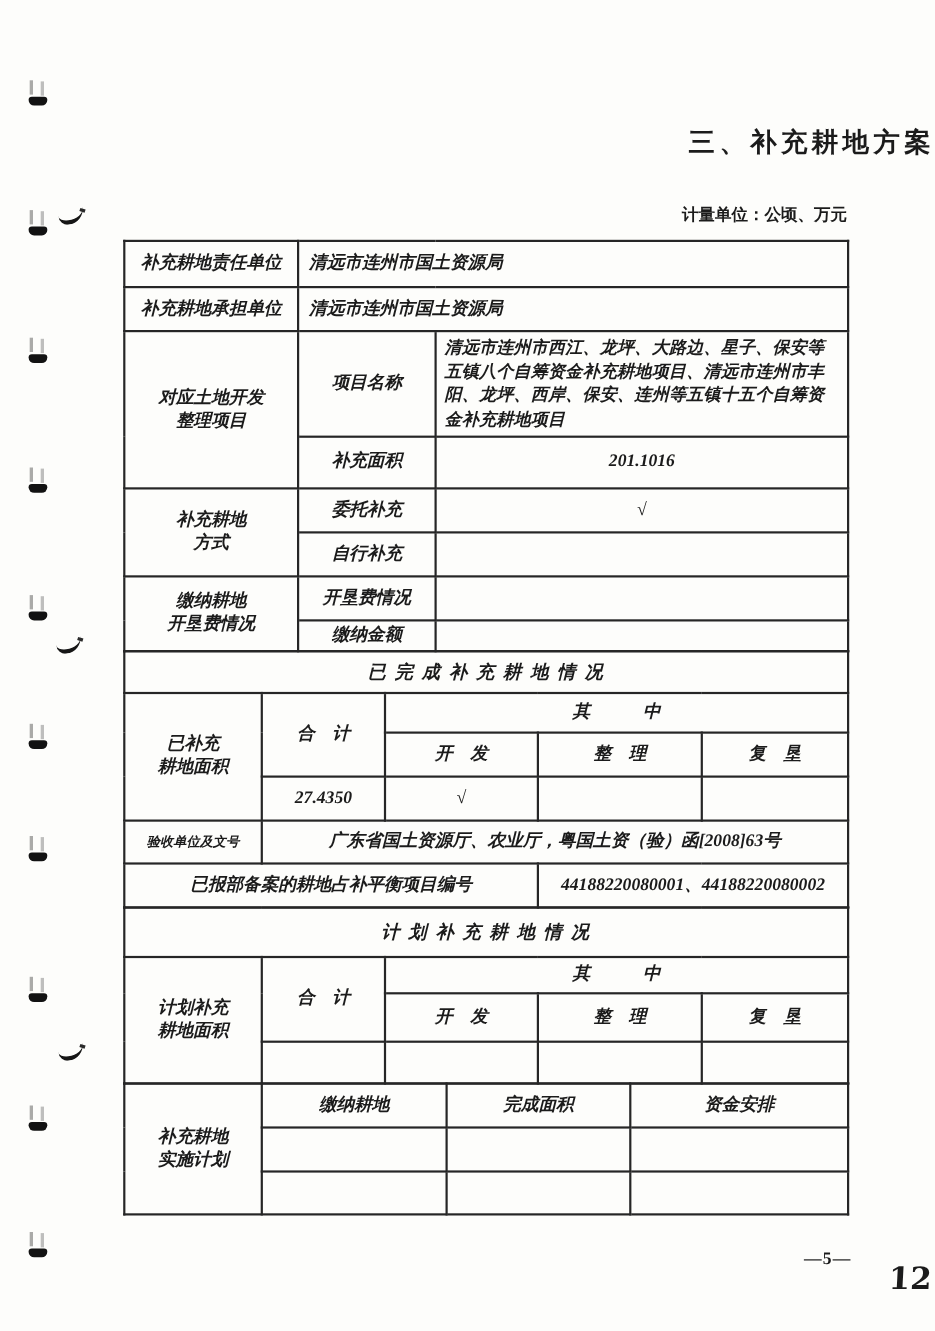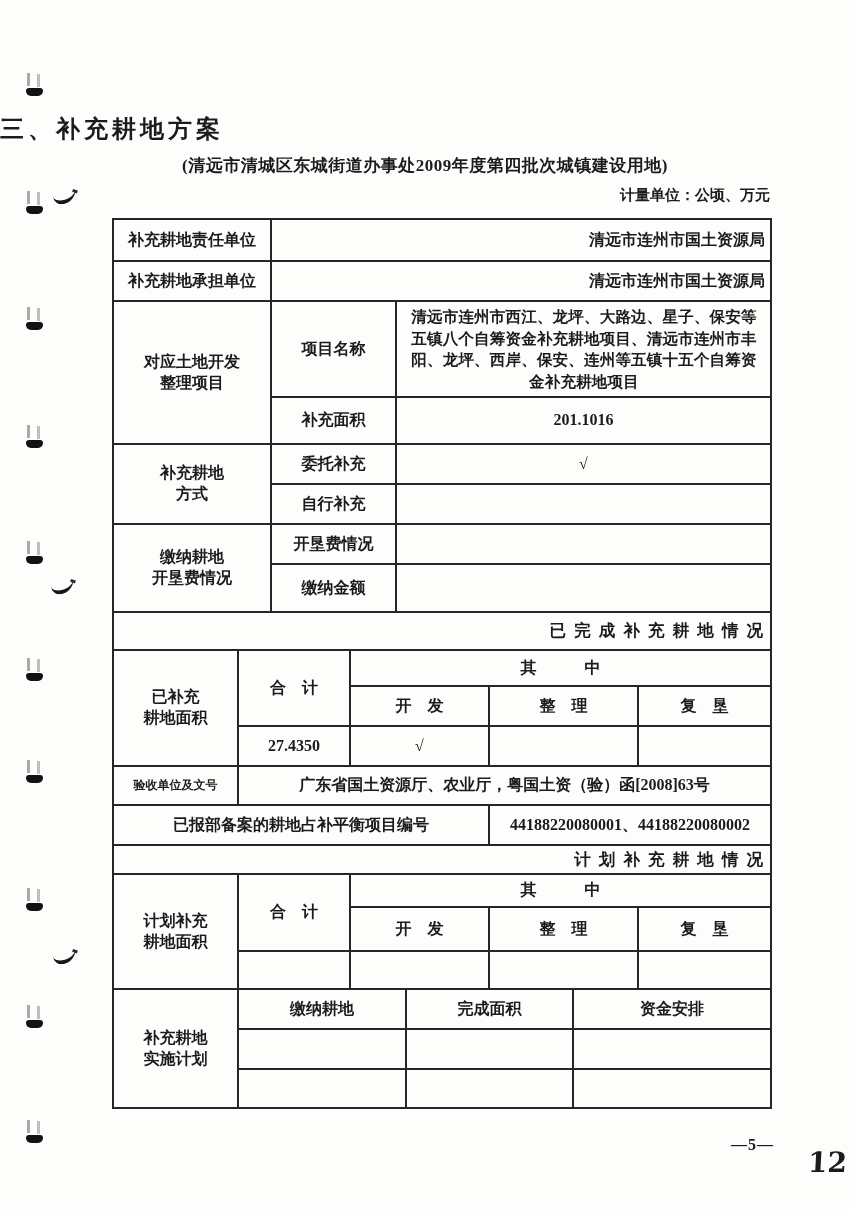--- a/index.html
+++ b/index.html
@@ -3,48 +3,48 @@
 <meta charset="utf-8">
 <style>
   html,body{margin:0;padding:0;background:#e9e9e9;}
   .page{
     position:relative;width:850px;height:1210px;margin:0 auto;
     background:#fdfdfb;overflow:hidden;
     font-family:"Liberation Serif","DejaVu Serif",serif;
     color:#1b1b1b;
   }
   .doc-title{
-    position:absolute;top:113px;left:0;width:100%;text-align:left;
+    position:absolute;top:113px;left:0;width:100%;text-align:right;
     font-size:24px;font-weight:700;letter-spacing:4px;
   }
   .doc-subtitle{
     position:absolute;top:154px;left:0;width:100%;text-align:center;
     font-size:17px;font-weight:700;letter-spacing:0.5px;
   }
   .unit-note{
     position:absolute;top:186px;right:80px;
     font-size:15px;font-weight:700;
   }
-  .tablewrap{position:absolute;left:112px;top:218px;width:658px;}
+  .tablewrap{position:absolute;left:112px;top:218px;width:658px;font-style:italic;}
   table{
     width:658px;border-collapse:collapse;table-layout:fixed;
   }
   table + table{margin-top:-2px;}
   td{
     border:2px solid #262626;
     font-size:16px;font-weight:600;text-align:center;vertical-align:middle;
     padding:2px 5px;line-height:1.3;overflow:hidden;
   }
   .lbl{white-space:pre-line;}
-  .vleft{text-align:right;padding-left:9px;}
+  .vleft{text-align:left;padding-left:9px;}
   .proj{
-    text-align:center;font-size:15.5px;line-height:21.5px;padding:4px 6px 4px 7px;
+    text-align:left;font-size:15.5px;line-height:21.5px;padding:4px 6px 4px 7px;
     letter-spacing:0.2px;
   }
-  .sechdr{font-size:16.5px;font-weight:700;letter-spacing:2px;text-align:right;}
+  .sechdr{font-size:16.5px;font-weight:700;letter-spacing:2px;}
   .pageno{
     position:absolute;top:1136px;left:731px;
     font-size:16px;font-weight:600;letter-spacing:1px;
   }
   .stamp{
     position:absolute;top:1146px;left:808px;
     font-size:28px;font-weight:700;
     font-family:"DejaVu Serif","Liberation Serif",serif;
     transform:skewX(-3deg);
   }
@@ -72,21 +72,20 @@
   <div class="bmark" style="top:673px"></div>
   <div class="bmark" style="top:775px"></div>
   <div class="bmark" style="top:903px"></div>
   <div class="bmark" style="top:1020px"></div>
   <div class="bmark" style="top:1135px"></div>
   <div class="swoosh" style="left:53px;top:188px"></div>
   <div class="swoosh" style="left:51px;top:578px"></div>
   <div class="swoosh" style="left:53px;top:948px"></div>
 
   <div class="doc-title">三、补充耕地方案</div>
-  <div class="doc-subtitle">(清远市清城区东城街道办事处2009年度第四批次城镇建设用地)</div>
   <div class="unit-note">计量单位：公顷、万元</div>
 
   <div class="tablewrap">
 
     <table>
       <colgroup>
           <col style="width:158px">
           <col style="width:125px">
           <col style="width:375px">
         </colgroup>
@@ -118,21 +117,21 @@
       <tr style="height:40px">
         <td class="lbl">自行补充</td>
         <td></td>
       </tr>
       <tr style="height:40px">
         <td rowspan="2" class="lbl">缴纳耕地
 开垦费情况</td>
         <td class="lbl">开垦费情况</td>
         <td></td>
       </tr>
-      <tr style="height:48px">
+      <tr style="height:28px">
         <td class="lbl">缴纳金额</td>
         <td></td>
       </tr>
     </tbody>
       </table>
 
     <table>
       <colgroup>
           <col style="width:125px">
           <col style="width:112px">
@@ -174,21 +173,21 @@
 
     <table>
       <colgroup>
           <col style="width:125px">
           <col style="width:112px">
           <col style="width:139px">
           <col style="width:149px">
           <col style="width:133px">
         </colgroup>
       <tbody>
-          <tr style="height:29px">
+          <tr style="height:45px">
         <td colspan="5" class="sechdr">计 划 补 充 耕 地 情 况</td>
       </tr>
       <tr style="height:33px">
         <td rowspan="3" class="lbl">计划补充
 耕地面积</td>
         <td rowspan="2">合　计</td>
         <td colspan="3">其　　　中</td>
       </tr>
       <tr style="height:44px">
         <td>开　发</td>

